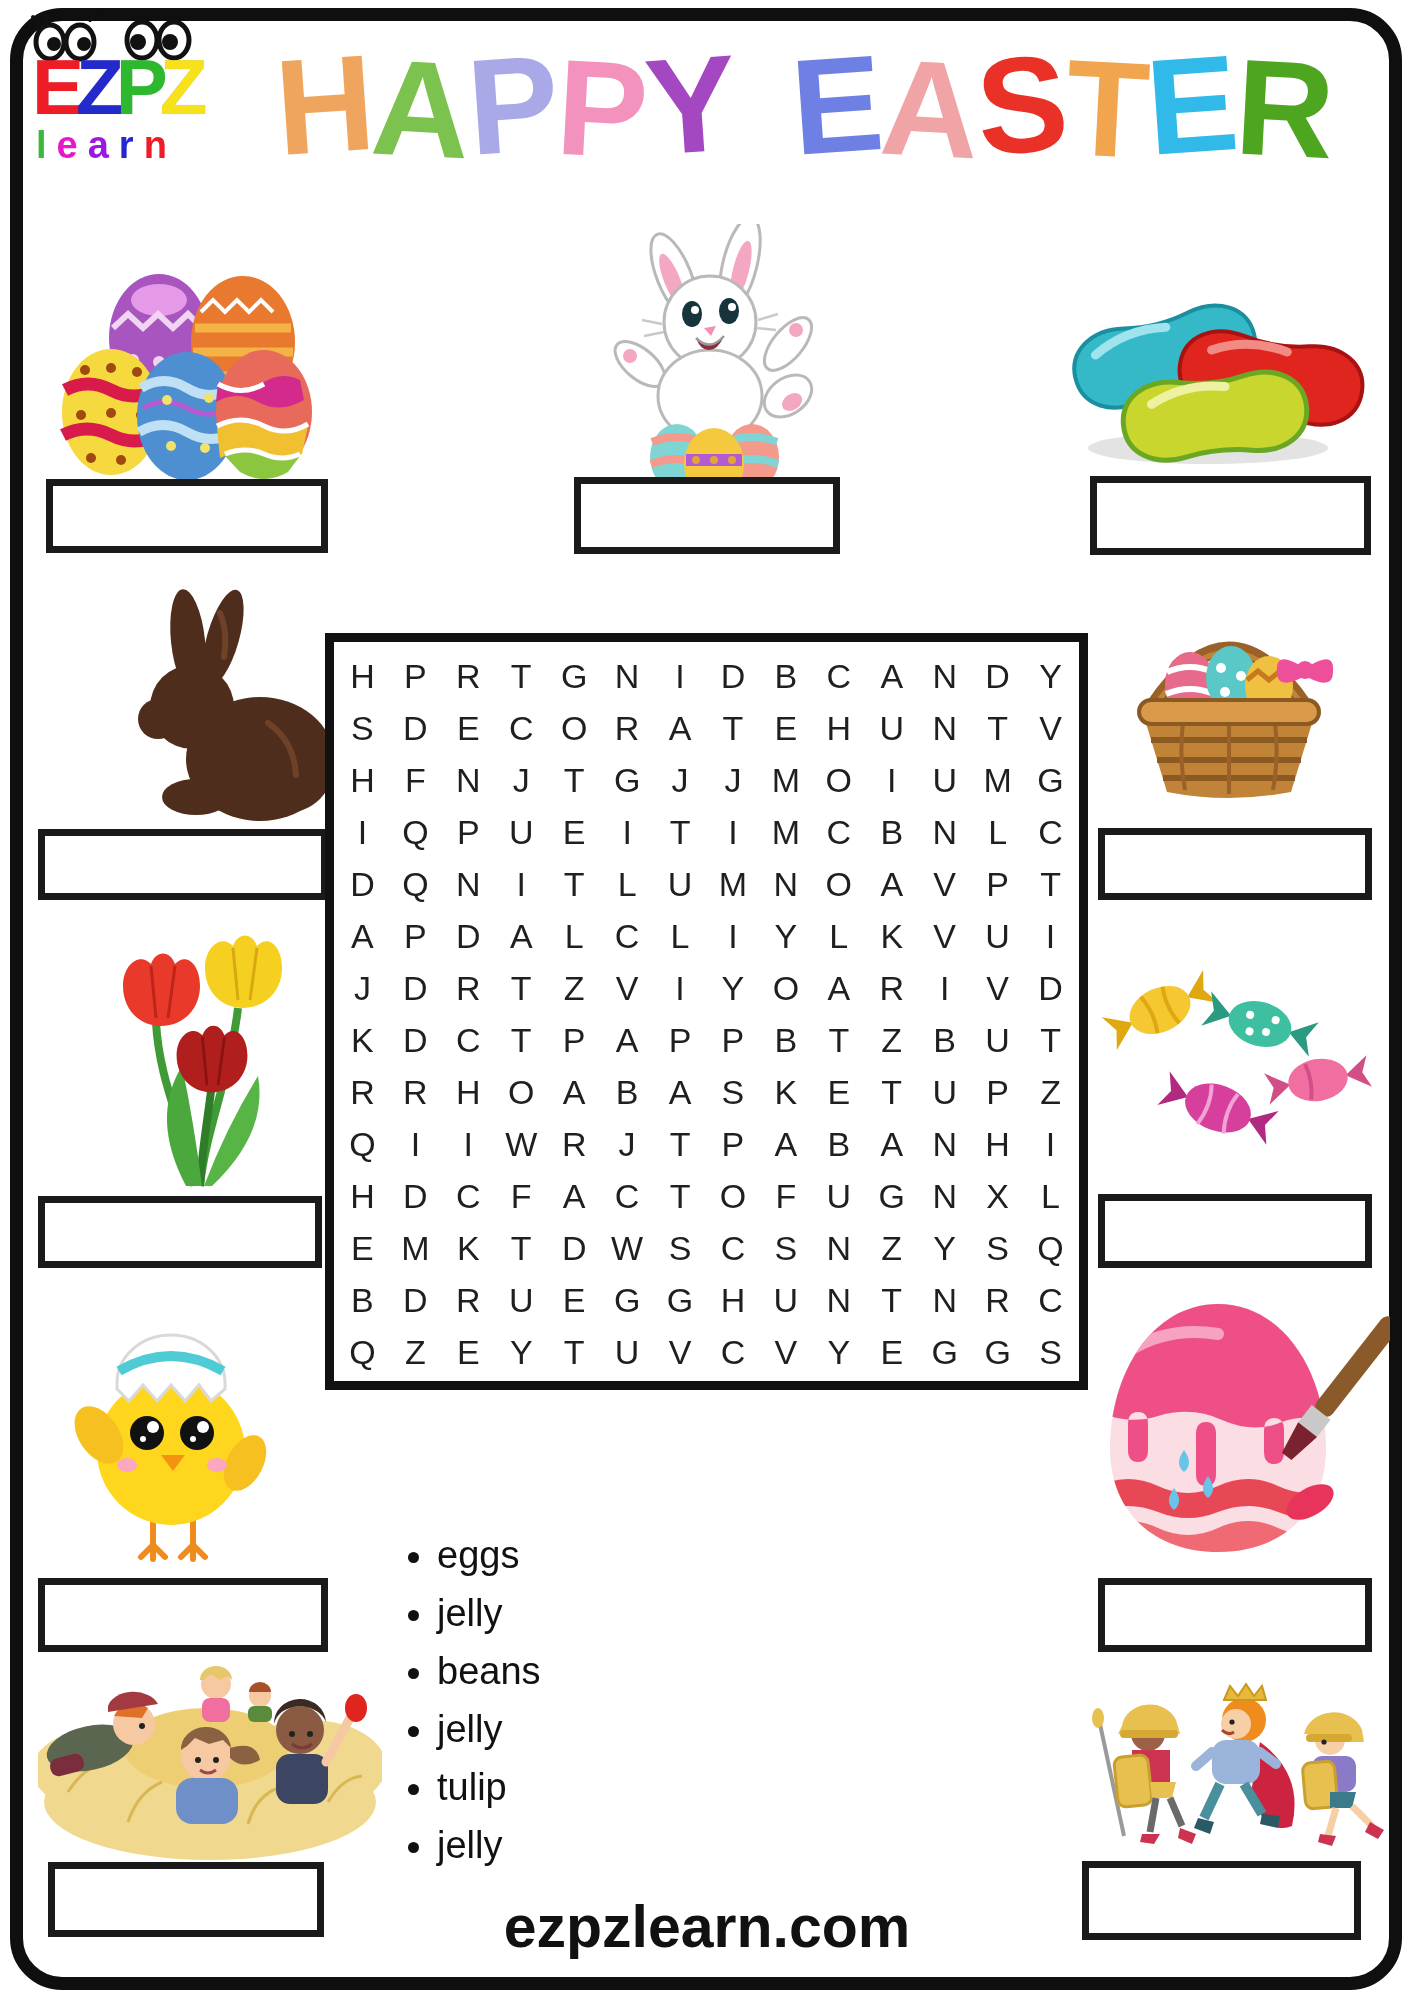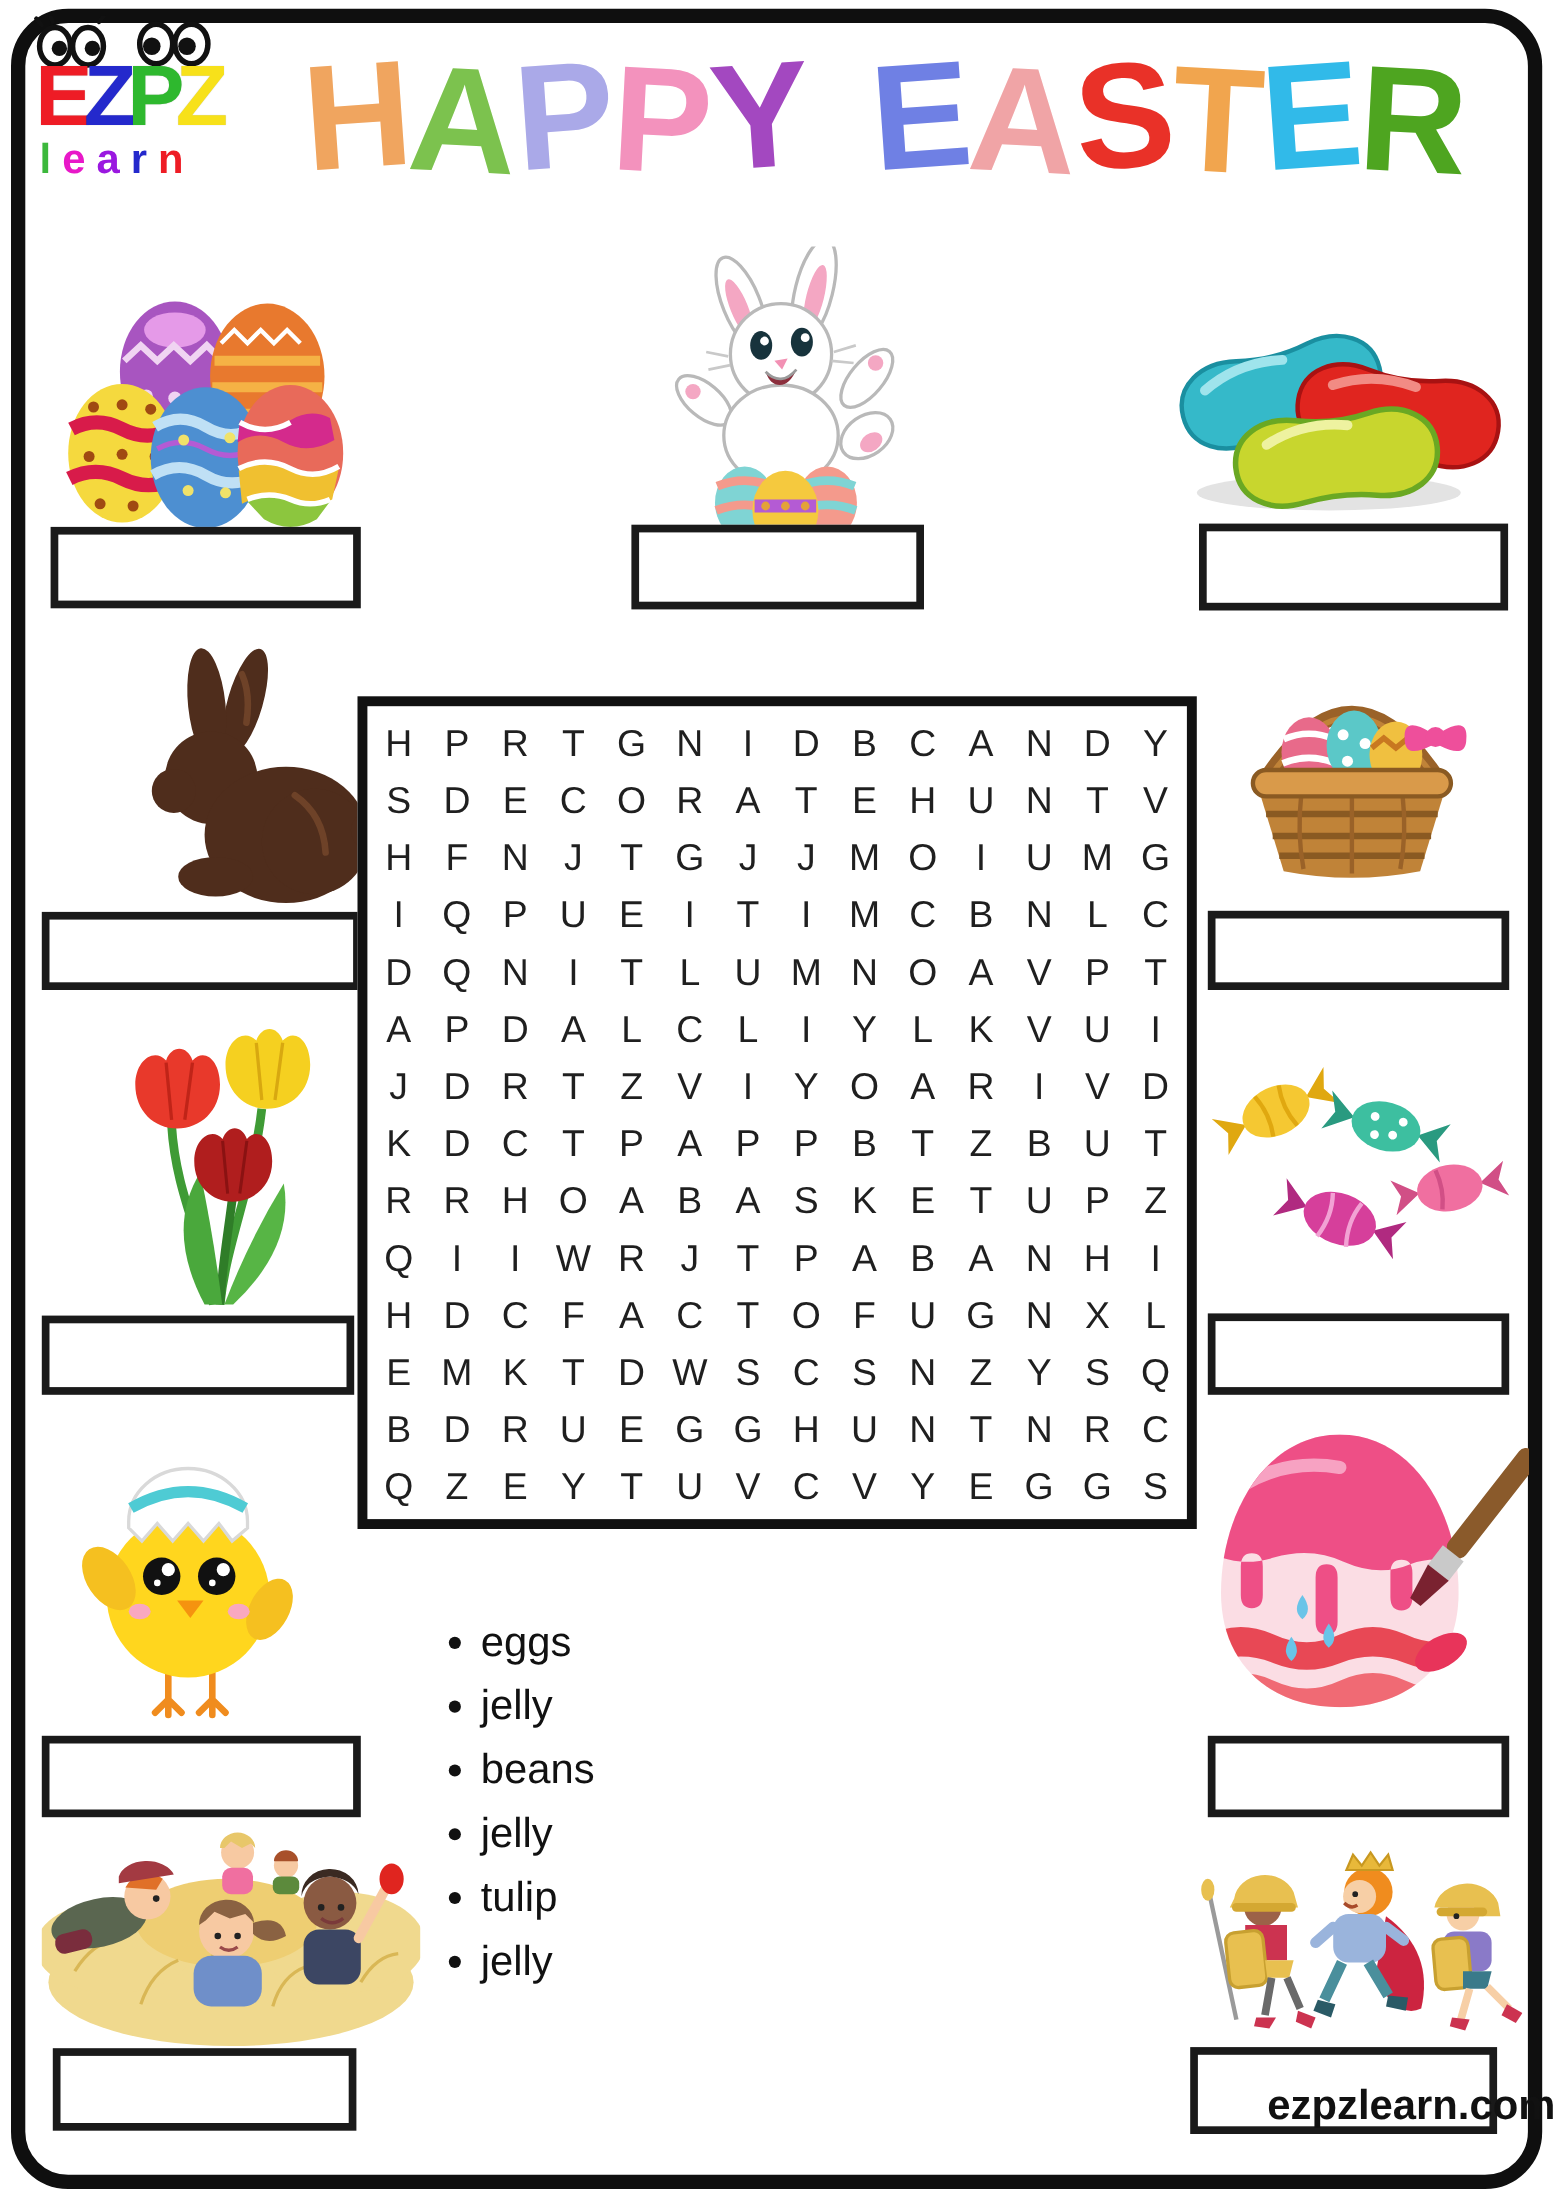--- a/index.html
+++ b/index.html
@@ -44,26 +44,26 @@
           border:9px solid #111;box-sizing:border-box;background:#fff;}
   #ws-grid{width:100%;height:100%;display:grid;box-sizing:border-box;
            grid-template-columns:repeat(14,1fr);grid-template-rows:repeat(14,1fr);
            padding:8px 2px 2px 2px;}
   .grid-cell{display:flex;align-items:center;justify-content:center;
              font-size:34px;color:#1f1f1f;}
 
   
   .word-col{position:absolute;margin:0;padding-left:32px;color:#111;}
   .word-col li{font-size:38px;line-height:58px;color:#111;}
-  #wl-col1{left:405px;top:1464px;}
+  #wl-col1{left:405px;top:1526px;}
   #wl-col2{left:615px;top:1448px;}
 
   
-  #footer{position:absolute;left:0;top:1893px;width:100%;text-align:right;
-          font-size:38px;font-weight:bold;color:#111;}
+  #footer{position:absolute;left:0;top:1893px;width:100%;text-align:center;
+          font-size:59px;font-weight:bold;color:#111;}
 
   .art{position:absolute;}
 </style>
 </head>
 <body>
 
 <div id="page">
   <div class="frame"></div>
 
   <div id="logo">

